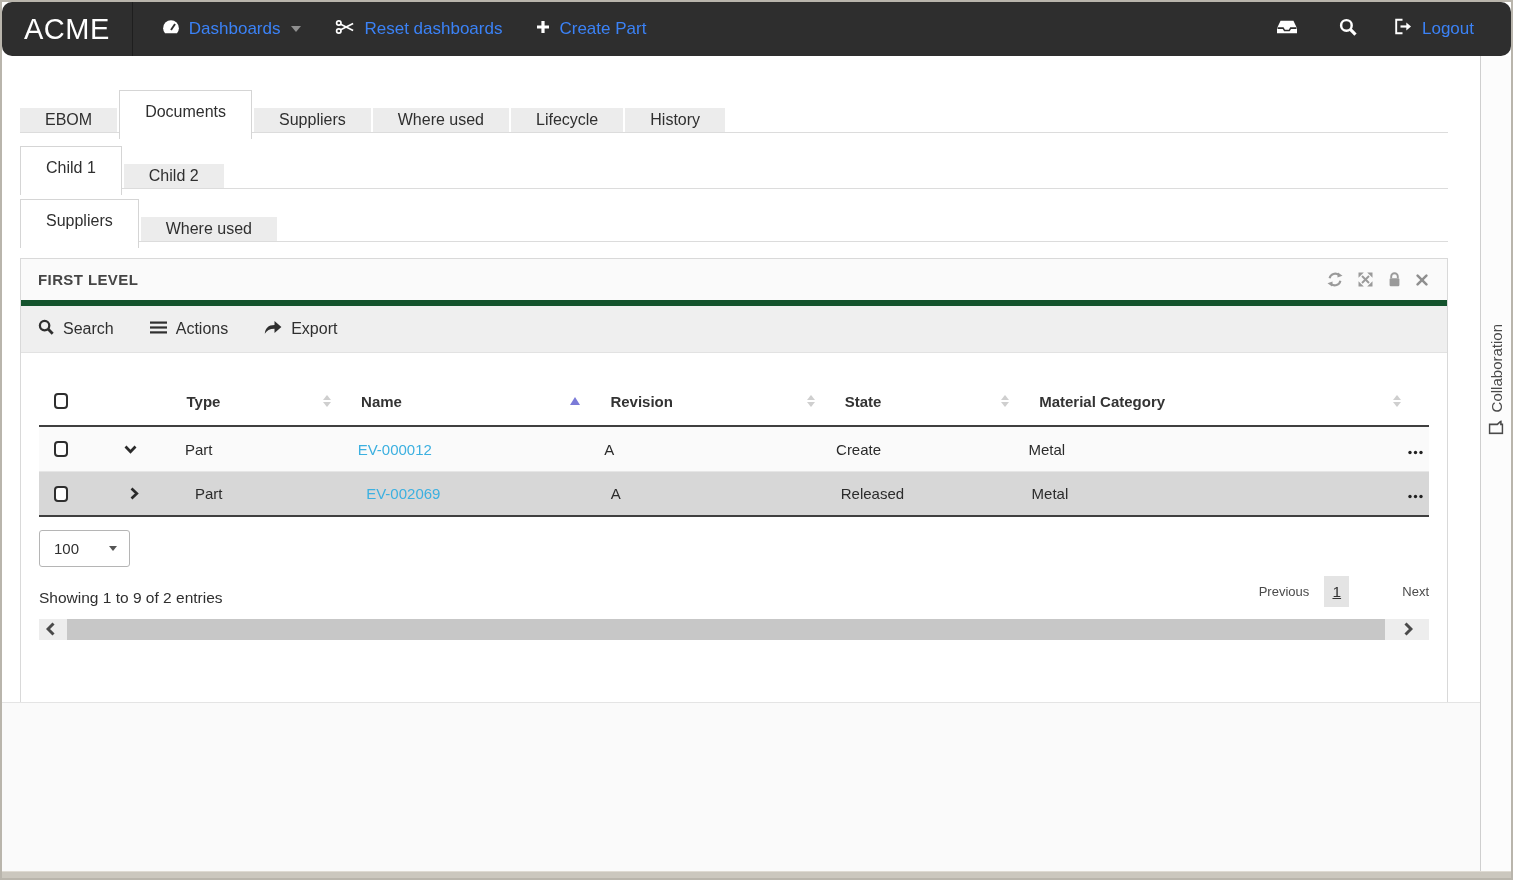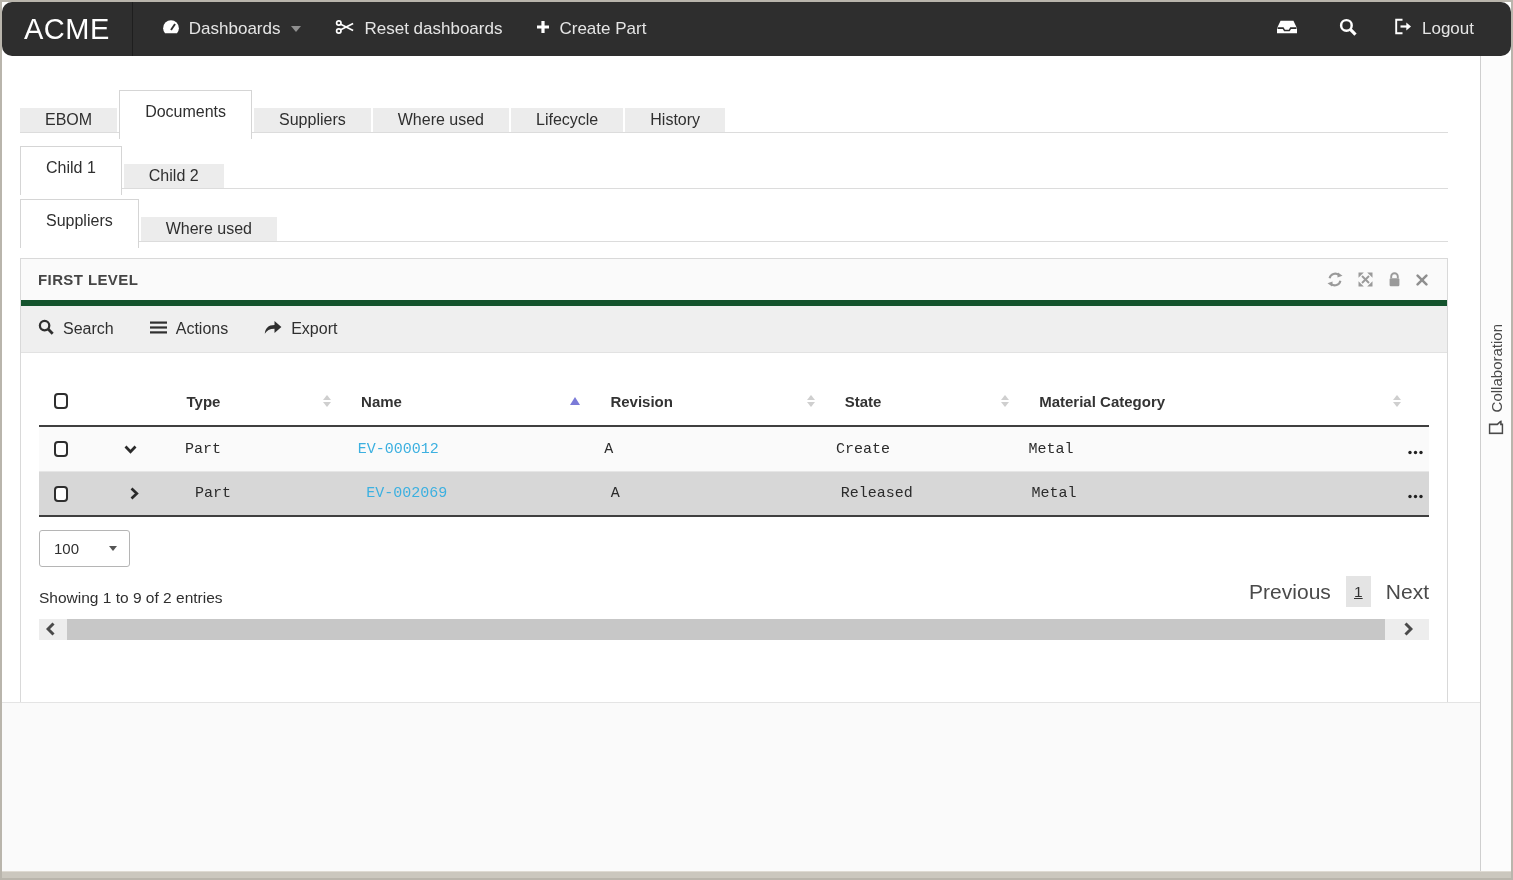--- a/index.html
+++ b/index.html
@@ -7,21 +7,21 @@
     font-family:"Liberation Sans","DejaVu Sans",sans-serif; background:#fff; }
   .frame { position:absolute; inset:0; border:2px solid #b9b5ac;
     display:flex; flex-direction:column; background:#fff; }
 
   
   .navbar { height:54px; background:#2e2e2e; display:flex; align-items:stretch; flex:0 0 54px;border-radius:10px; }
   .brand { color:#fff; font-size:29px; font-weight:400; letter-spacing:.5px;
     display:flex; align-items:center; padding:0 22px; border-right:1px solid #1e1e1e; cursor:pointer; }
   .nav-left { display:flex; align-items:stretch; margin-left:12px; }
   .nav-item { display:flex; align-items:center; gap:9px; padding:0 17px;
-    color:#e5e5e5; font-size:17px; cursor:pointer; }
+    color:#3b82f6; font-size:17px; cursor:pointer; }
   .nav-right { margin-left:auto; display:flex; align-items:stretch; padding-right:20px; }
   .nav-icon-btn { display:flex; align-items:center; padding:0 21px; cursor:pointer; }
   .caret { width:0; height:0; border-left:5px solid transparent; border-right:5px solid transparent;
     border-top:6px solid #8f8f8f; margin-left:2px; }
 
   
   .content-row { flex:1; display:flex; min-height:0; }
   .main { flex:1; display:flex; flex-direction:column; background:#fff; min-width:0; }
 
   
@@ -55,21 +55,21 @@
   .grid-data { height:45px; font-size:15px; color:#2b2b2b; }
   .row-0 { background:#fafafa; border-bottom:1px solid #e6e6e6; }
   .row-1 { background:#d7d7d7; border-bottom:2px solid #3f3f3f; }
   .col-select { width:45px; display:flex; justify-content:center; }
   .col-exp { width:95px; display:flex; justify-content:center; }
   .col-type { width:175px; } .col-name { width:250px; } .col-rev { width:235px;gap:25px; }
   .col-state { width:195px; } .col-mat { width:393px; }
   .col-actions { flex:1; display:flex; justify-content:flex-end; padding-right:6px; }
   .hcell { display:flex; align-items:center; justify-content:space-between;
     font-size:15px; font-weight:700; color:#333; padding-left:8px; padding-right:22px; }
-  .cell { padding-left:8px;font-family:Liberation Mono, monospace; }
+  .cell { padding-left:8px; }
   .checkbox { width:14px; height:16px; border:2px solid #2e2e2e; border-radius:4px;
     background:#fff; cursor:pointer; }
   .sort-pair { display:flex; flex-direction:column; gap:2px; }
   .tri-up { width:0; height:0; border-left:4.5px solid transparent; border-right:4.5px solid transparent;
     border-bottom:5px solid #cfcfcf; }
   .tri-down { width:0; height:0; border-left:4.5px solid transparent; border-right:4.5px solid transparent;
     border-top:5px solid #cfcfcf; }
   .tri-active { width:0; height:0; border-left:5.5px solid transparent; border-right:5.5px solid transparent;
     border-bottom:8px solid #7b7bd8; }
   a.cell-link { color:#3cb0e0; text-decoration:none; cursor:pointer; }
@@ -78,21 +78,21 @@
 
   
   .pagesize { margin-top:13px; width:91px; height:37px; border:1px solid #b5b5b5; border-radius:3px;
     background:#fff; display:flex; align-items:center; padding:0 12px 0 14px;
     font-size:15px; color:#2f2f2f; cursor:pointer; }
   .pagesize .caret2 { margin-left:auto; width:0; height:0; border-left:4.5px solid transparent;
     border-right:4.5px solid transparent; border-top:5.5px solid #555; }
   .meta-row { display:flex; align-items:flex-end; justify-content:space-between; margin-top:9px; }
   .entries { font-size:15.5px; color:#2f2f2f; }
   .pager { display:flex; align-items:center; gap:15px; }
-  .pager-btn { font-size:21px; color:#4a4a4a; cursor:pointer; }
+  .pager-btn { font-size:13px; color:#4a4a4a; cursor:pointer;margin-left:38px; }
   .page-num { min-width:25px; height:31px; background:#e4e4e4; display:flex; align-items:center;
     justify-content:center; font-size:15.5px; color:#333; text-decoration:underline; cursor:pointer; }
 
   
   .hscroll { margin-top:12px; height:21px; background:#ededed; position:relative; }
   .hscroll-thumb { position:absolute; top:0; bottom:0; left:28px; right:44px; background:#c7c7c7; cursor:grab; }
   .hs-left { position:absolute; left:7px; top:3px; cursor:pointer; }
   .hs-right { position:absolute; right:16px; top:3px; cursor:pointer; }
 
   .below-filler { flex:1; background:#fafafa; border-top:1px solid #e4e4e4; margin-top:-1px; }

